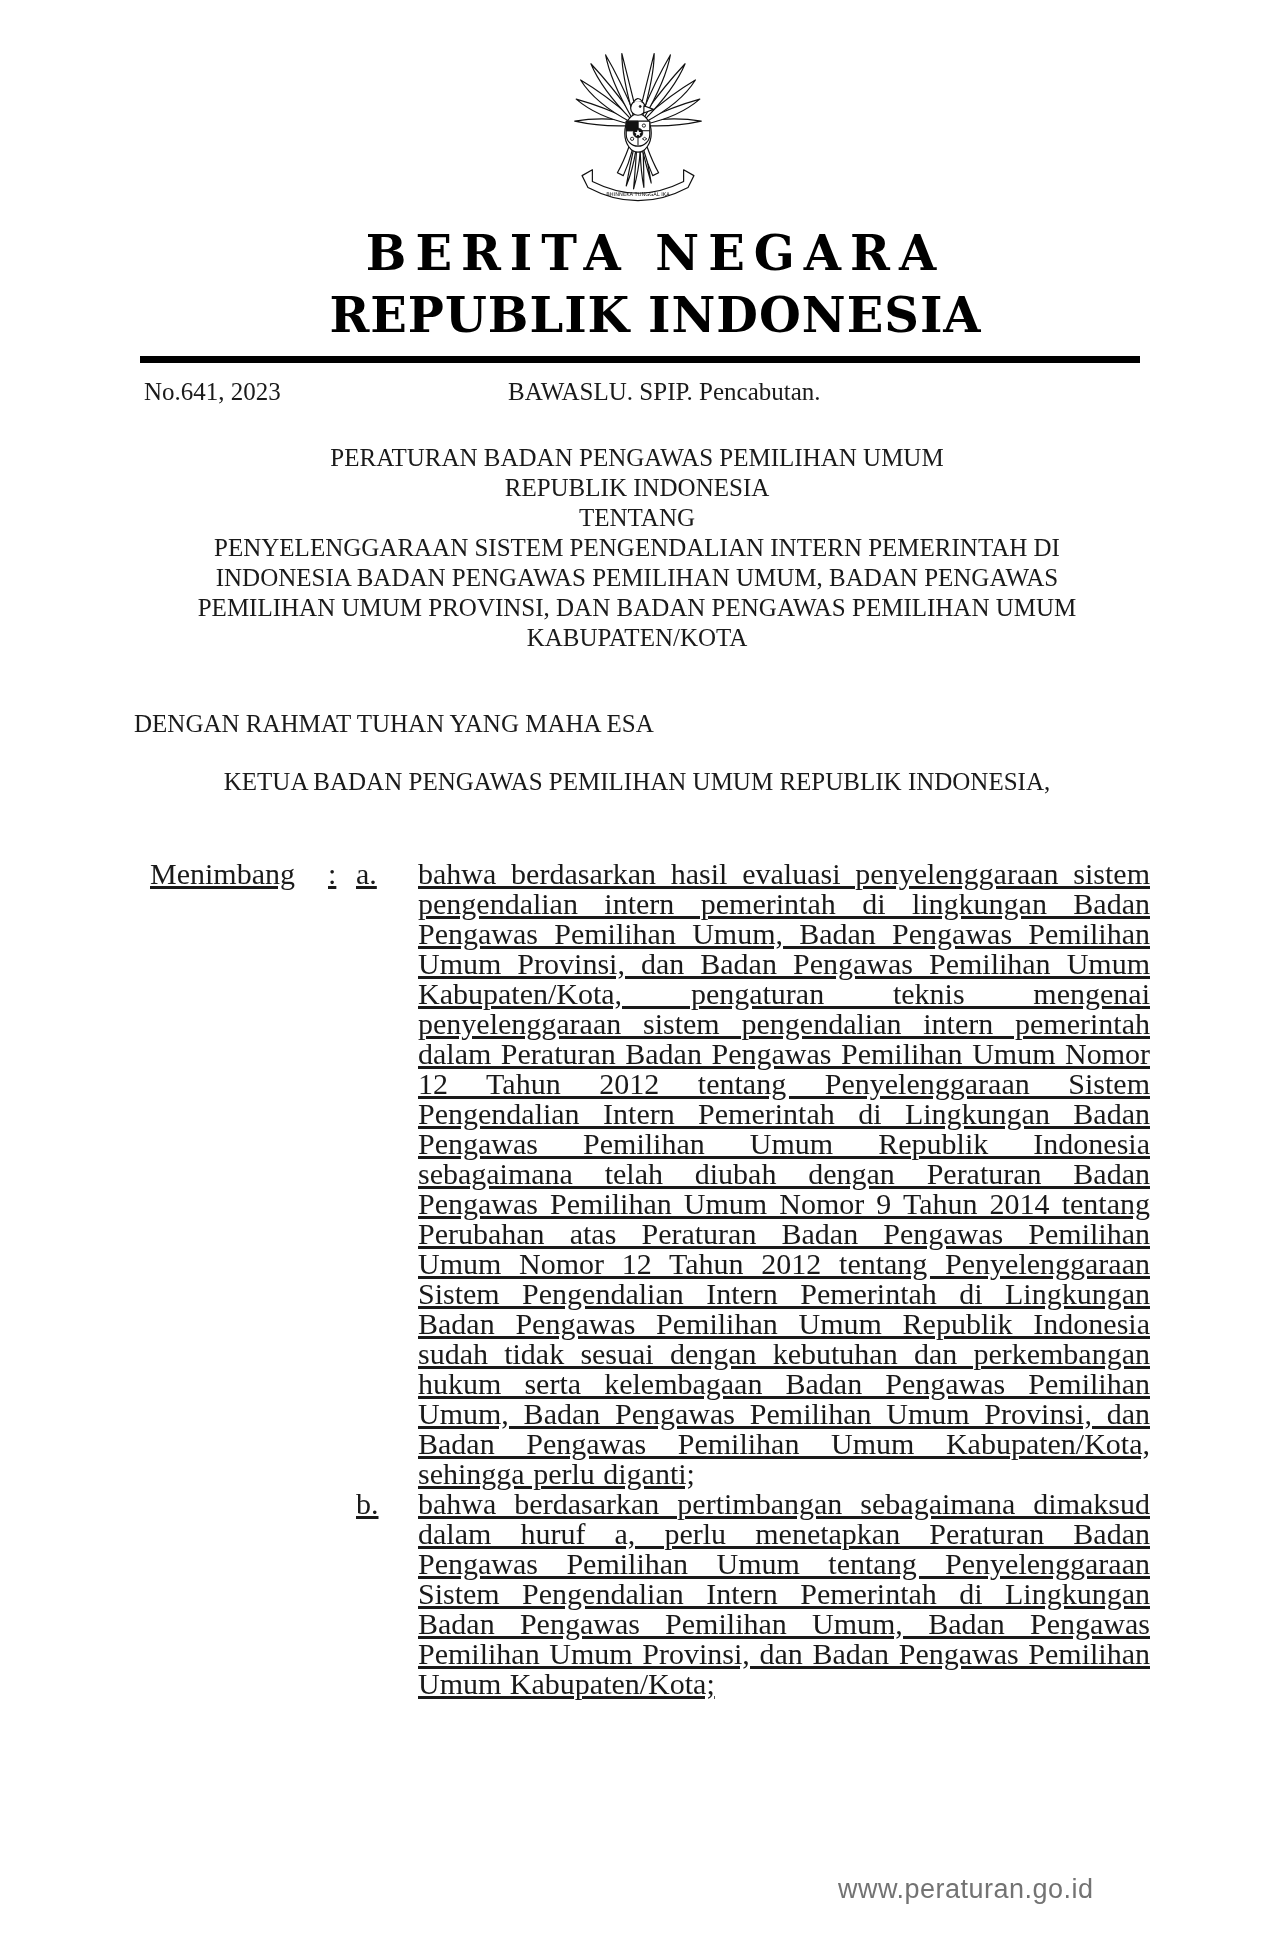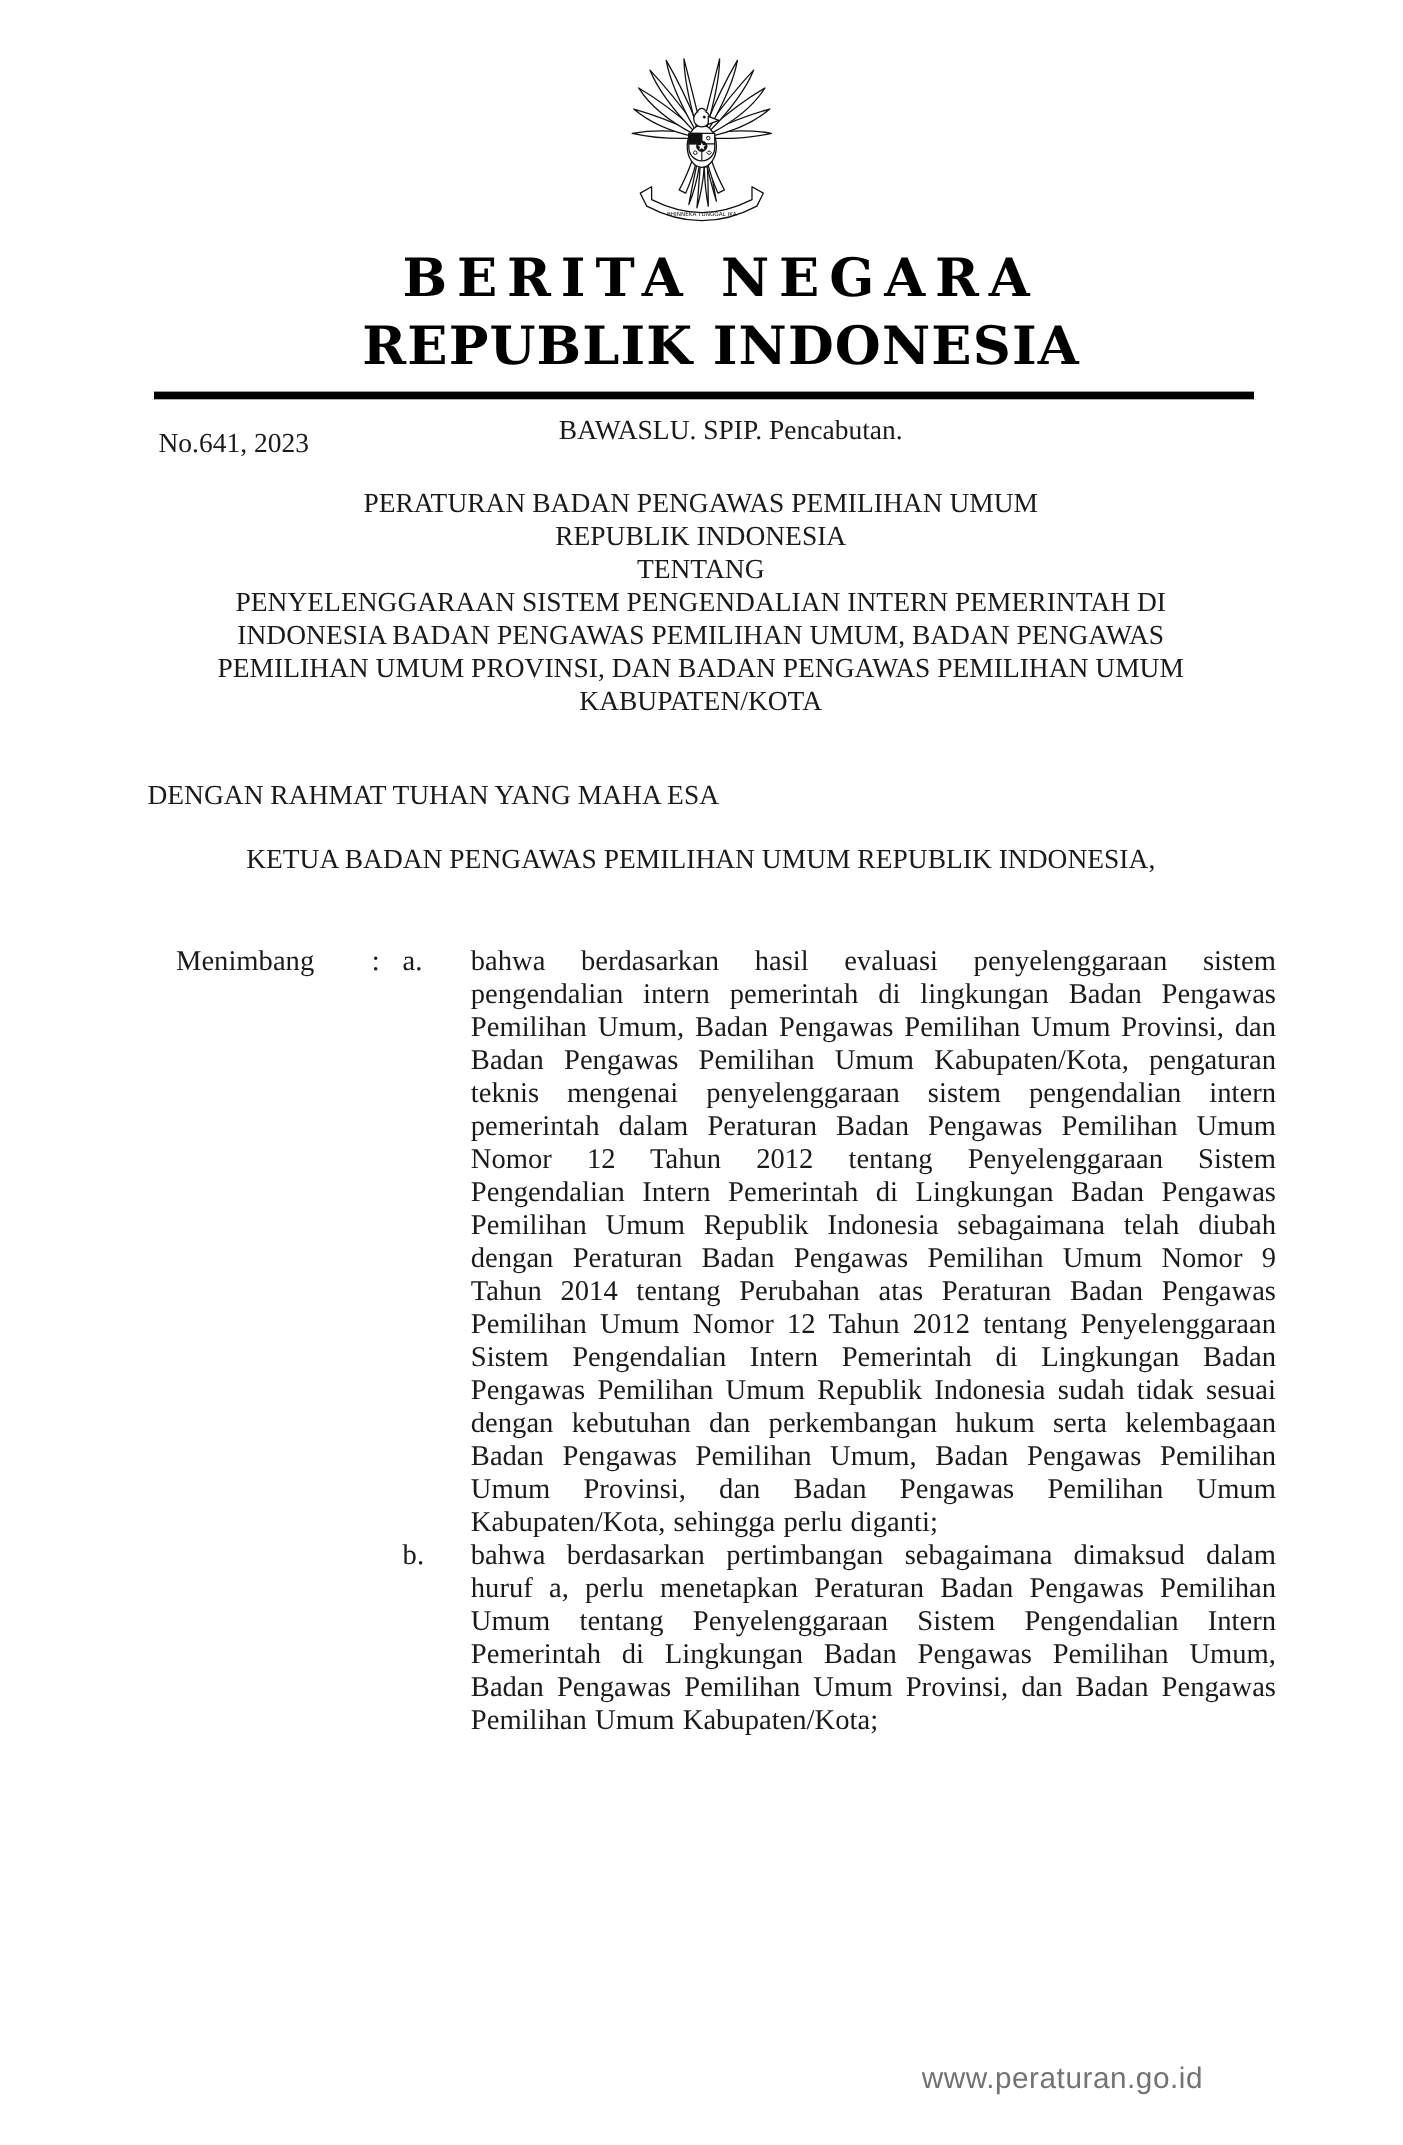--- a/index.html
+++ b/index.html
@@ -25,38 +25,38 @@
   .masthead .line1{font-size:48px;letter-spacing:9px;}
   .masthead .line2{font-size:48px;letter-spacing:1px;}
   .rule{
     position:absolute;top:356px;left:140px;
     width:1000px;height:7px;background:#000;
   }
   .issue-line{
     position:absolute;top:378px;left:140px;width:1000px;height:32px;
     font-size:25px;
   }
-  .issue-number{position:absolute;left:4px;top:0;margin-top:12px;}
+  .issue-number{position:absolute;left:4px;top:0;}
   .issue-subject{position:absolute;left:368px;top:0;}
   .reg-title{
     position:absolute;top:443px;left:134px;width:1006px;
     text-align:center;font-size:25px;line-height:30px;
     white-space:nowrap;
   }
   .invocation{
     position:absolute;top:710px;left:134px;width:1006px;
     text-align:left;font-size:25px;
   }
   .official{
     position:absolute;top:768px;left:134px;width:1006px;
     text-align:center;font-size:25px;
   }
   .cons{
-    position:absolute;top:859px;left:160px;width:1000px;
-    font-size:26px;line-height:30px;
+    position:absolute;top:859px;left:150px;width:1000px;
+    font-size:30px;line-height:30px;text-decoration:underline;
   }
   .cons-row{display:grid;grid-template-columns:178px 28px 62px 1fr;align-items:start;}
   .c-text{text-align:justify;word-spacing:1px;}
   .footer{
     position:absolute;top:1874px;left:838px;width:300px;
     font-family:"Liberation Sans", sans-serif;
     font-size:27px;color:#737373;letter-spacing:0.5px;
   }
   svg .ink{stroke:#111;fill:#fff;stroke-width:1.6;stroke-linejoin:round;}
   svg .solid{fill:#111;stroke:#111;stroke-width:1;}

